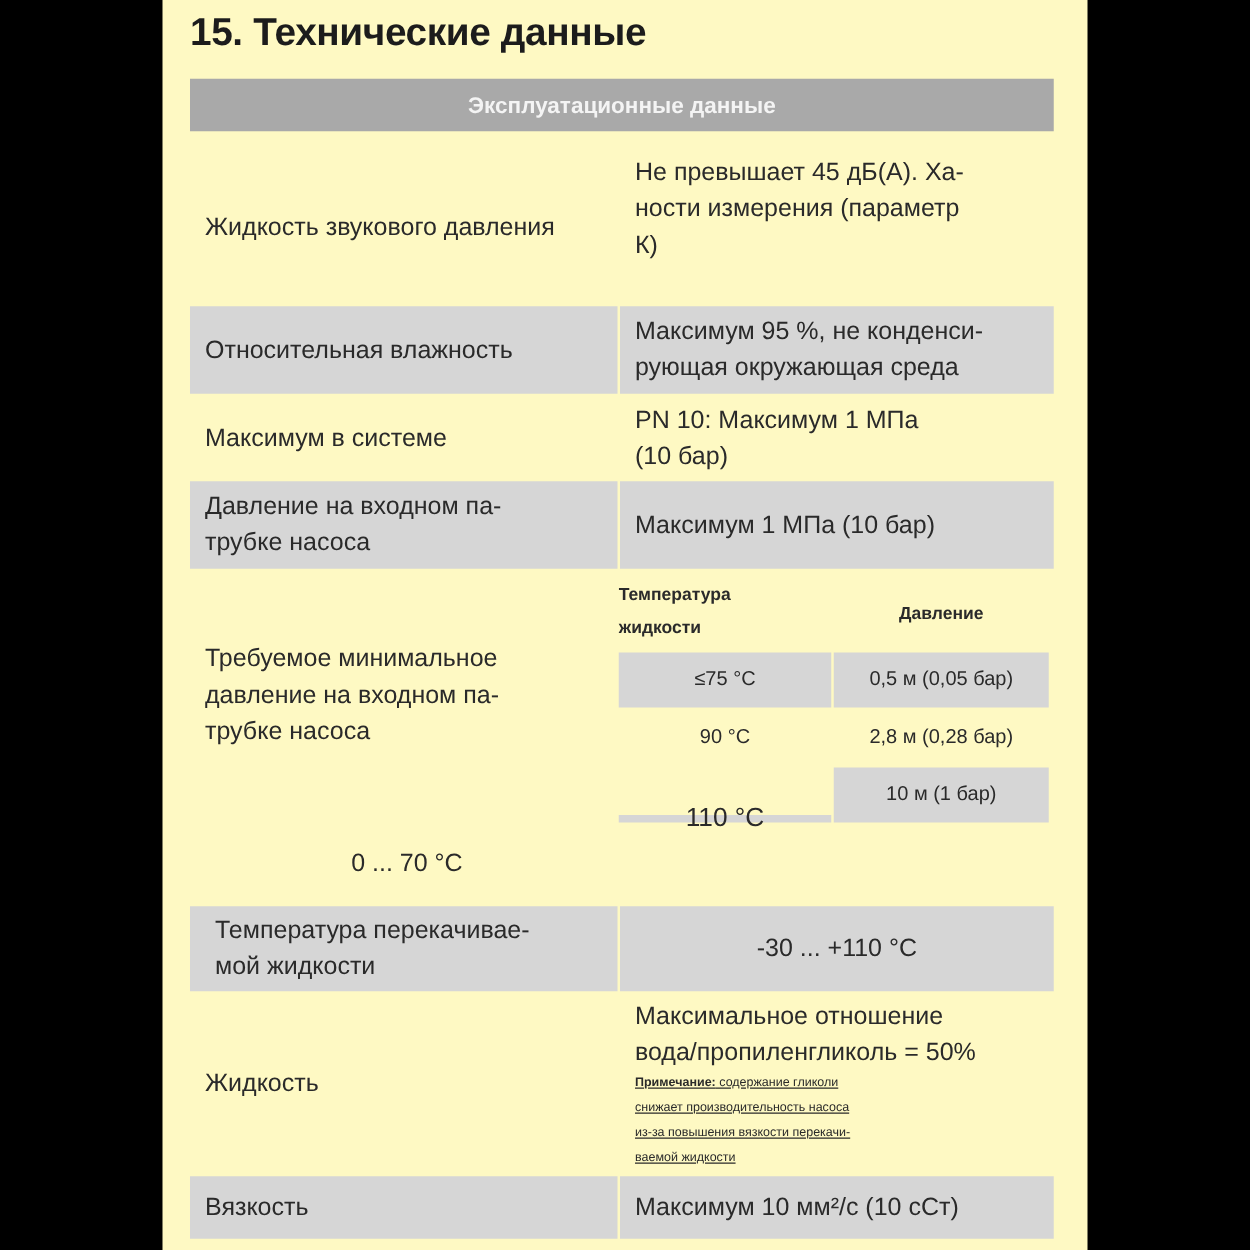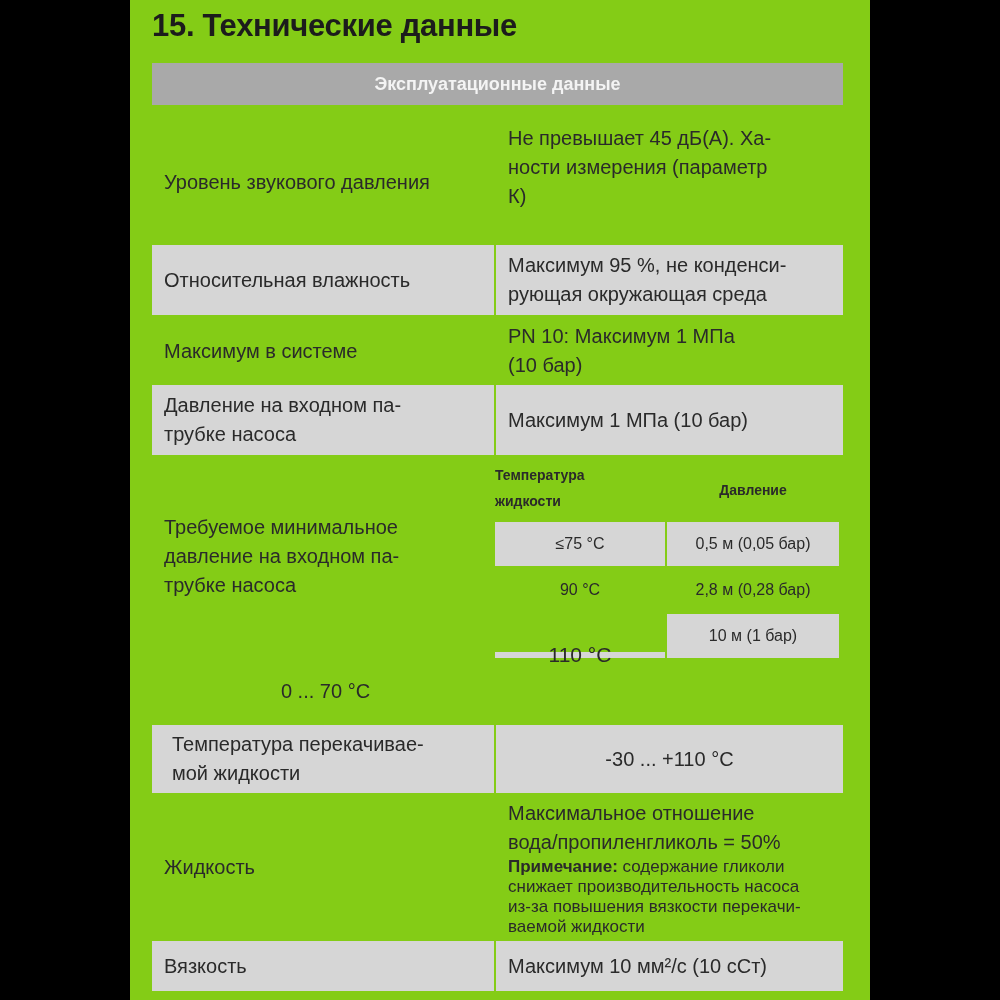--- a/index.html
+++ b/index.html
@@ -2,21 +2,21 @@
 <html><head>
 <meta charset="utf-8">
 <style>
   html, body { margin: 0; padding: 0; }
   body {
     width: 1000px; height: 1000px; background: #000; position: relative; overflow: hidden;
     font-family: "Liberation Sans", "DejaVu Sans", sans-serif; color: #2a2a2a;
   }
   .page {
     position: absolute; left: 130px; top: 0; width: 740px; height: 1000px;
-    background: #84cc16;
+    background: #fef9c3;
   }
   .title {
     position: absolute; left: 22px; top: 8px; font-size: 31px; font-weight: bold;
     color: #1c1c1c; letter-spacing: -0.3px;
   }
   .section-bar {
     position: absolute; left: 22px; top: 63px; width: 691px; height: 42px;
     background: #a9a9a9; color: #f4f4f4; font-weight: bold; font-size: 18px;
     display: flex; align-items: center; justify-content: center;
   }
@@ -38,32 +38,32 @@
   }
   .sub-row.shaded .c1, .sub-row.shaded .c2 { background: #d6d6d6; }
   .sub-head { display: flex; height: 64px; }
   .sub-head .c1, .sub-head .c2 {
     display: flex; align-items: center; justify-content: center; text-align: left;
     font-weight: bold; font-size: 14px; line-height: 26px;
   }
   .sub-head .c1 { width: 170px; margin-right: 2px; }
   .sub-head .c2 { width: 172px; }
   .big { font-size: 21px !important; margin-top: 38px; }
-  .note { font-size: 17px; line-height: 20px; }
+  .note { font-size: 10px; line-height: 20px; text-decoration: underline; }
   .note b { font-weight: bold; }
 </style>
 </head>
 <body>
 
 <div class="page">
   <div class="title">15. Технические данные</div>
   <div class="section-bar">Эксплуатационные данные</div>
 
   <div class="row" style="top:122px;height:120px;">
-    <div class="cell label">Уровень звукового давления</div>
+    <div class="cell label">Жидкость звукового давления</div>
     <div class="cell value stack" style="padding-top:2px;">
       <div>Не превышает 45 дБ(А). Ха-</div>
       <div>ности измерения (параметр</div>
       <div>К)</div>
     </div>
   </div>
 
   <div class="row shaded" style="top:245px;height:70px;">
     <div class="cell label">Относительная влажность</div>
     <div class="cell value stack" style="padding-top:6px;">

